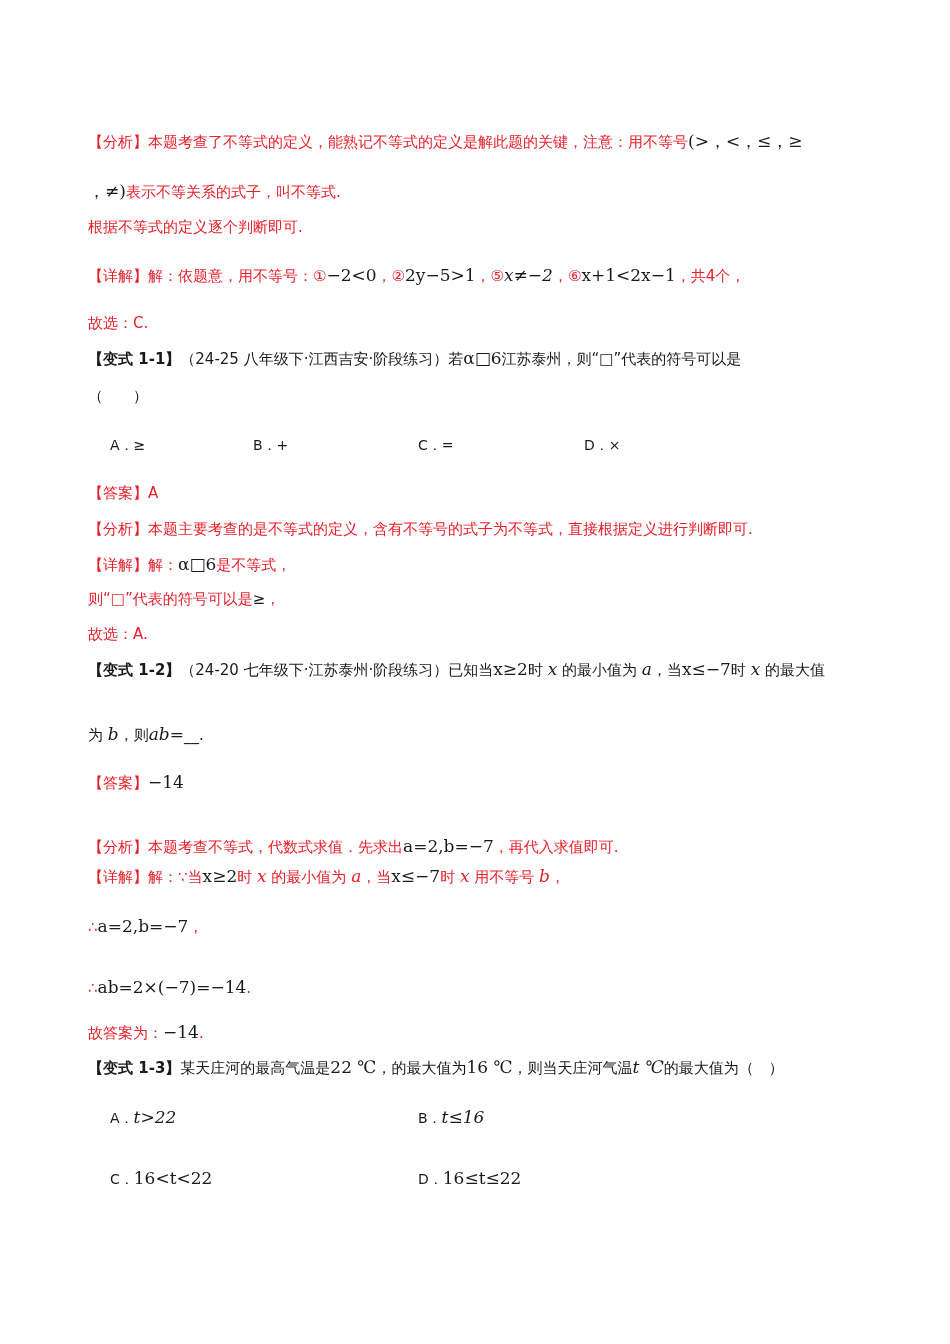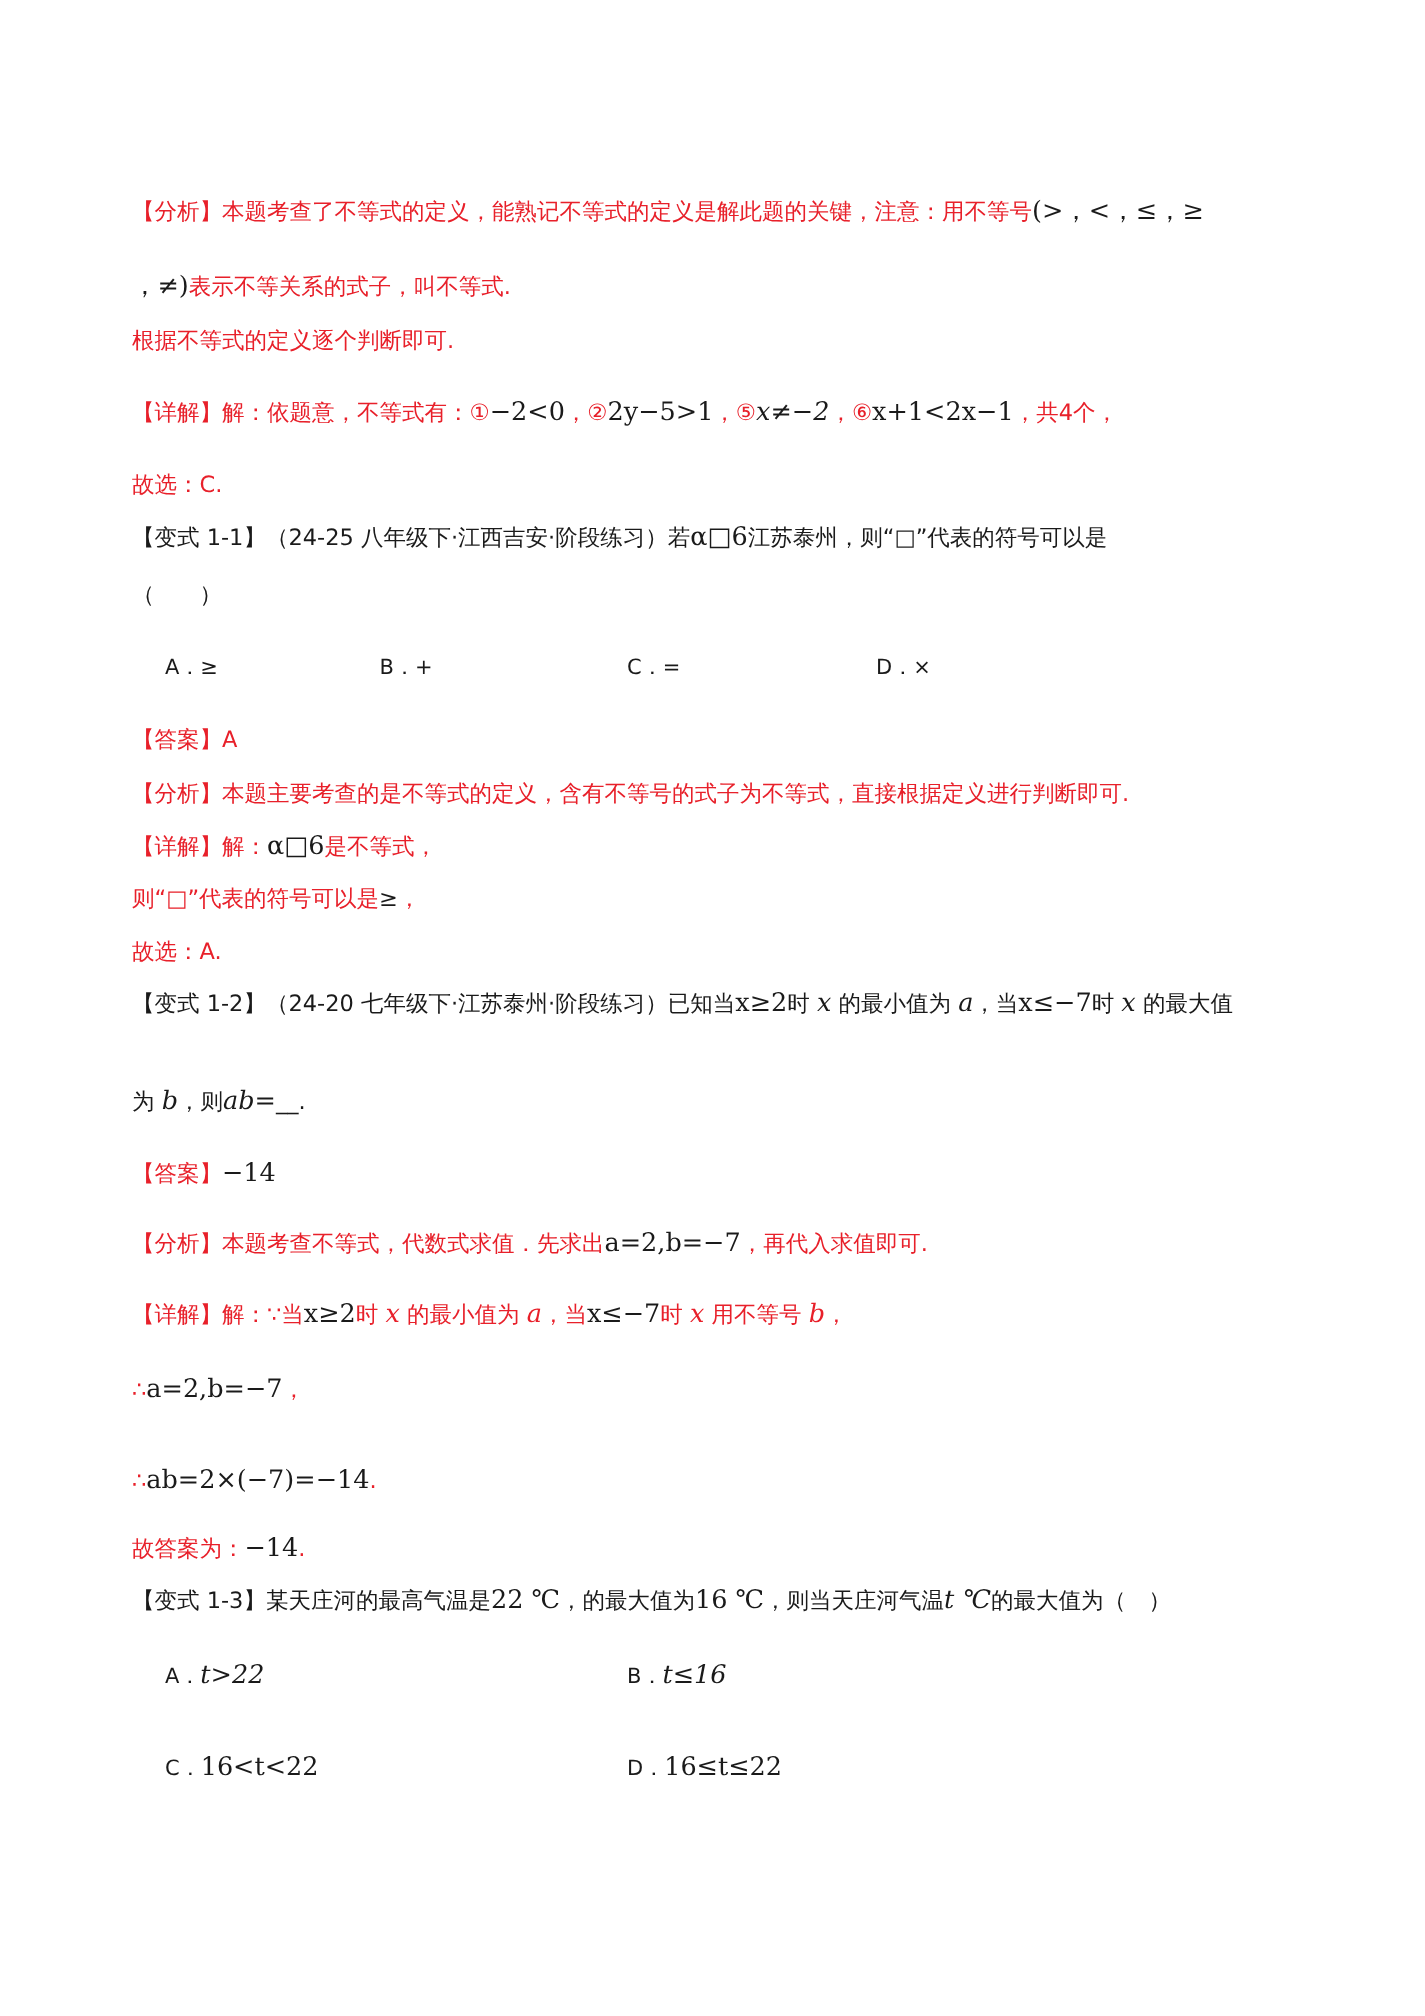--- a/index.html
+++ b/index.html
@@ -3,36 +3,36 @@
 <meta charset="utf-8">
 <style>
   html, body { margin: 0; padding: 0; background: #ffffff; }
   body { width: 950px; height: 1344px; position: relative; overflow: hidden;
          font-family: "DejaVu Sans", "Liberation Sans", sans-serif; color: #1a1a1a; }
   .line { position: absolute; left: 88px; font-size: 15px; line-height: 22px; white-space: nowrap; }
   .red { color: #e8202a; }
   .blk { color: #1a1a1a; }
   .math { font-family: "DejaVu Serif", "Liberation Serif", serif; font-size: 17px; }
   .it { font-style: italic; margin-top: 22px; }
-  .bold { font-weight: normal; }
+  .bold { font-weight: bold; }
   .opt { position: absolute; font-size: 14px; line-height: 22px; white-space: nowrap; }
 </style>
 </head>
 <body>
 
 <div class="line red" style="top:130px">
   <span>【分析】</span><span>本题考查了不等式的定义，能熟记不等式的定义是解此题的关键，注意：用不等号</span><span class="blk math">(&gt;，&lt;，≤，≥</span>
 </div>
 <div class="line red" style="top:180px">
   <span class="blk math">，≠)</span><span>表示不等关系的式子，叫不等式.</span>
 </div>
 <div class="line red" style="top:216px">根据不等式的定义逐个判断即可.</div>
 
 <div class="line red" style="top:264px">
-  <span>【详解】</span><span>解：依题意，不等式有：</span><span>①</span><span class="blk math">−2&lt;0</span>，<span>②</span><span class="blk math">2y−5&gt;1</span>，<span>⑤</span><span class="blk math it">x≠−2</span>，<span>⑥</span><span class="blk math">x+1&lt;2x−1</span><span>，共4个，</span>
+  <span>【详解】</span><span>解：依题意，用不等号：</span><span>①</span><span class="blk math">−2&lt;0</span>，<span>②</span><span class="blk math">2y−5&gt;1</span>，<span>⑤</span><span class="blk math it">x≠−2</span>，<span>⑥</span><span class="blk math">x+1&lt;2x−1</span><span>，共4个，</span>
 </div>
 <div class="line red" style="top:312px">故选：C.</div>
 
 <div class="line" style="top:347px">
   <span class="bold">【变式 1-1】</span><span>（24-25 八年级下·江西吉安·阶段练习）</span><span>若</span><span class="math">α□6</span><span>江苏泰州，则“□”代表的符号可以是</span>
 </div>
 <div class="line" style="top:385px">（　　）</div>
 
 <div class="opt" style="top:434px;left:110px"><span>A．</span><span>≥</span></div>
 <div class="opt" style="top:434px;left:253px"><span>B．</span><span>+</span></div>
@@ -55,21 +55,21 @@
 
 <div class="line" style="top:658px">
   <span class="bold">【变式 1-2】</span><span>（24-20 七年级下·江苏泰州·阶段练习）</span><span>已知当</span><span class="math">x≥2</span><span>时 </span><span class="math it">x</span><span> 的最小值为 </span><span class="math it">a</span><span>，当</span><span class="math">x≤−7</span><span>时 </span><span class="math it">x</span><span> 的最大值</span>
 </div>
 <div class="line" style="top:723px">
   <span>为 </span><span class="math it">b</span><span>，则</span><span class="math it">ab=</span><span>__</span><span>.</span>
 </div>
 <div class="line red" style="top:771px">
   <span>【答案】</span><span class="blk math">−14</span>
 </div>
-<div class="line red" style="top:818px">
+<div class="line red" style="top:835px">
   <span>【分析】</span><span>本题考查不等式，代数式求值．先求出</span><span class="blk math">a=2,b=−7</span><span>，再代入求值即可.</span>
 </div>
 <div class="line red" style="top:865px">
   <span>【详解】</span><span>解：∵当</span><span class="blk math">x≥2</span><span>时 </span><span class="math it">x</span><span> 的最小值为 </span><span class="math it">a</span><span>，当</span><span class="blk math">x≤−7</span><span>时 </span><span class="math it">x</span><span> 用不等号 </span><span class="math it">b</span><span>，</span>
 </div>
 <div class="line red" style="top:915px">
   <span>∴</span><span class="blk math">a=2,b=−7</span><span>，</span>
 </div>
 <div class="line red" style="top:976px">
   <span>∴</span><span class="blk math">ab=2×(−7)=−14</span><span>.</span>

